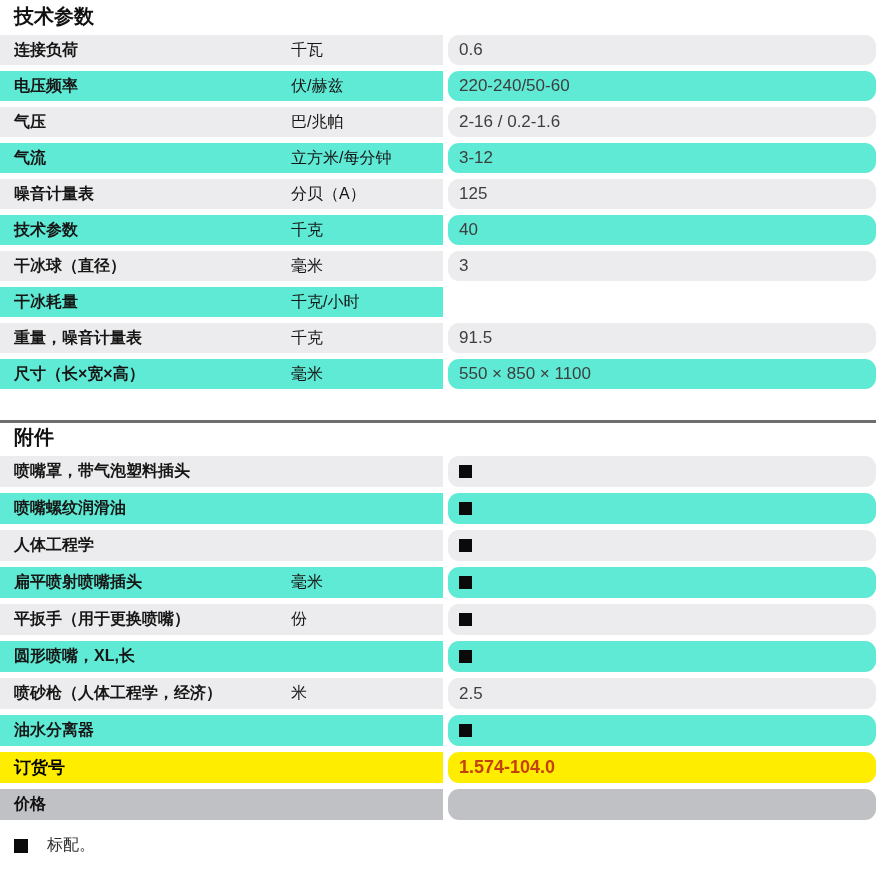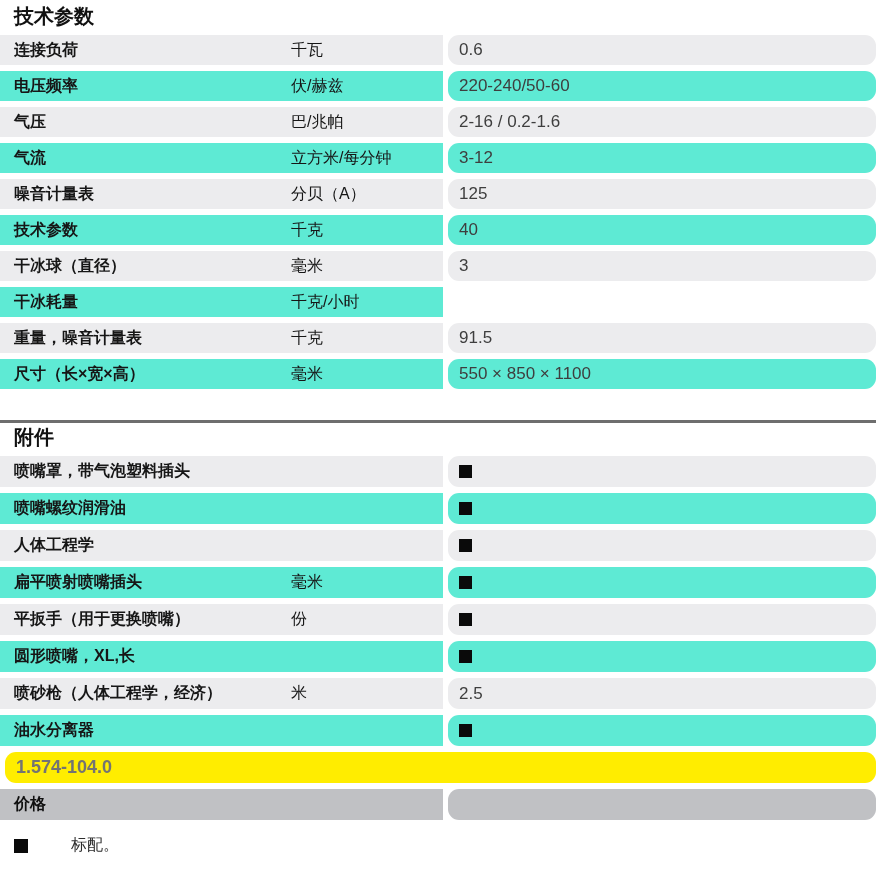--- a/index.html
+++ b/index.html
@@ -64,39 +64,38 @@
   }
   .value {
     font-size: 17px;
     color: #3e3e3e;
     white-space: nowrap;
   }
   .gray .cell-left, .gray .cell-right { background: #ececee; }
   .white .cell-left, .white .cell-right { background: #5eead4; }
   .hl-yellow .cell-left, .hl-yellow .cell-right { background: #ffed00; }
   .hl-yellow .label { font-size: 17px; color: #000000; }
-  .hl-yellow .value { font-weight: bold; font-size: 18px; color: #737373; }
+  .hl-yellow .value { font-weight: bold; font-size: 18px; color: #c2410c; }
   .hl-gray .cell-left, .hl-gray .cell-right { background: #c0c1c4; }
   .hl-gray .label { color: #101010; }
   .sq {
     width: 13px;
     height: 13px;
     background: #0a0a0a;
     display: inline-block;
   }
   .separator {
     height: 0;
     border-top: 3px solid #6e6e6e;
     margin-top: 31px;
   }
   .footer {
     display: flex;
     align-items: center;
     padding: 9px 0 0 14px;
-    gap: 24px;
   }
   .footer .sq {
     width: 14px;
     height: 14px;
     margin-right: 19px;
   }
   .footer-text {
     font-size: 16px;
     color: #2d2d2d;
   }
@@ -264,20 +263,23 @@
       </div>
       <div class="row white">
         <div class="cell-left">
           <span class="label">油水分离器</span>
         </div>
         <div class="cell-right">
           <span class="sq"></span>
         </div>
       </div>
       <div class="row hl-yellow">
+        <div class="cell-left">
+          <span class="label">订货号</span>
+        </div>
         <div class="cell-right">
           <span class="value">1.574-104.0</span>
         </div>
       </div>
       <div class="row hl-gray">
         <div class="cell-left">
           <span class="label">价格</span>
         </div>
         <div class="cell-right"></div>
       </div>

